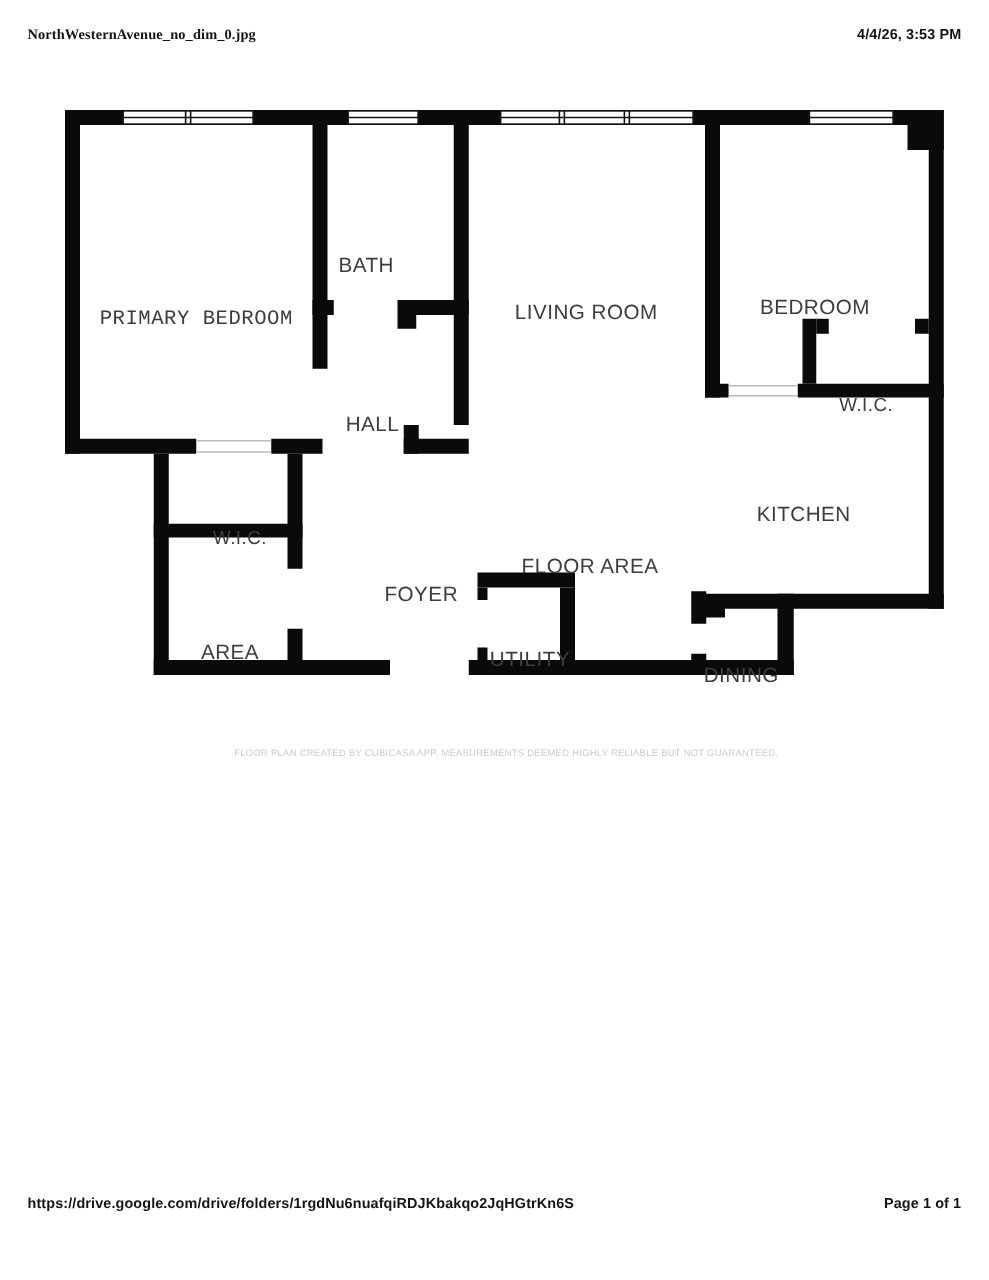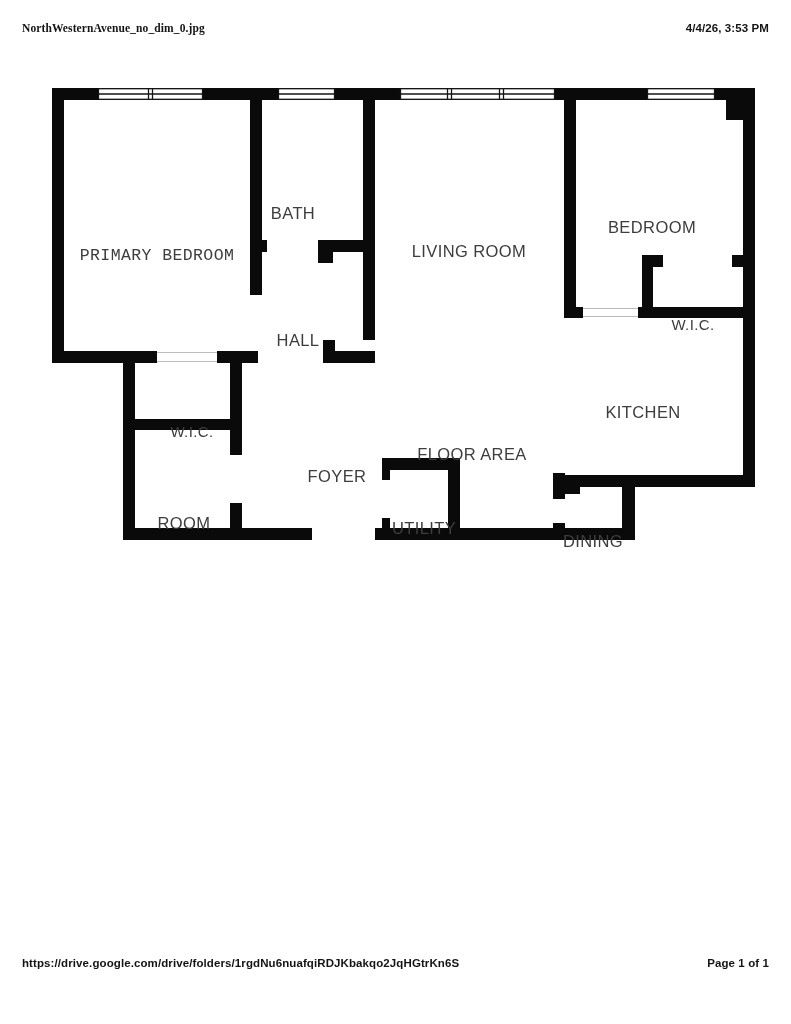--- a/index.html
+++ b/index.html
@@ -107,28 +107,29 @@
         <line x1="583" y1="308.5" x2="638" y2="308.5" stroke="#bdbdbd" stroke-width="1.2"></line>
         <line x1="583" y1="316.5" x2="638" y2="316.5" stroke="#bdbdbd" stroke-width="1.2"></line>
       </g>
     </svg>
 
     <div>
         <div class="room-label" style="left: 157px; top: 226px; font-family: Liberation Mono, monospace;">PRIMARY BEDROOM</div>
         <div class="room-label" style="left: 293px; top: 184px;">BATH</div>
         <div class="room-label" style="left: 298px; top: 311px;">HALL</div>
         <div class="room-label" style="left: 469px; top: 222px;">LIVING ROOM</div>
-        <div class="room-label" style="left: 652px; top: 198px;">BEDROOM</div>
+        <div class="room-label" style="left: 652px; top: 218px;">BEDROOM</div>
         <div class="room-label small" style="left: 693px; top: 295px;">W.I.C.</div>
         <div class="room-label" style="left: 643px; top: 383px; text-align: center;">KITCHEN</div>
         <div class="room-label" style="left: 472px; top: 425px;">FLOOR AREA</div>
         <div class="room-label" style="left: 321px; top: 447px; padding-left: 32px;">FOYER</div>
         <div class="room-label small" style="left: 192px; top: 402px;">W.I.C.</div>
-        <div class="room-label" style="left: 184px; top: 494px;">ROOM</div>
+        <div class="room-label" style="left: 184px; top: 494px;">AREA</div>
         <div class="room-label" style="left: 424px; top: 499px;">UTILITY</div>
         <div class="room-label" style="left: 593px; top: 512px;">DINING</div>
       </div>
 
+    <div class="disclaimer">FLOOR PLAN CREATED BY CUBICASA APP. MEASUREMENTS DEEMED HIGHLY RELIABLE BUT NOT GUARANTEED.</div>
   </div>
 
   <span id="source-url" class="hf-text">https://drive.google.com/drive/folders/1rgdNu6nuafqiRDJKbakqo2JqHGtrKn6S</span>
   <span id="page-indicator" class="hf-text">Page 1 of 1</span>
 </div>
 
 </body></html>

